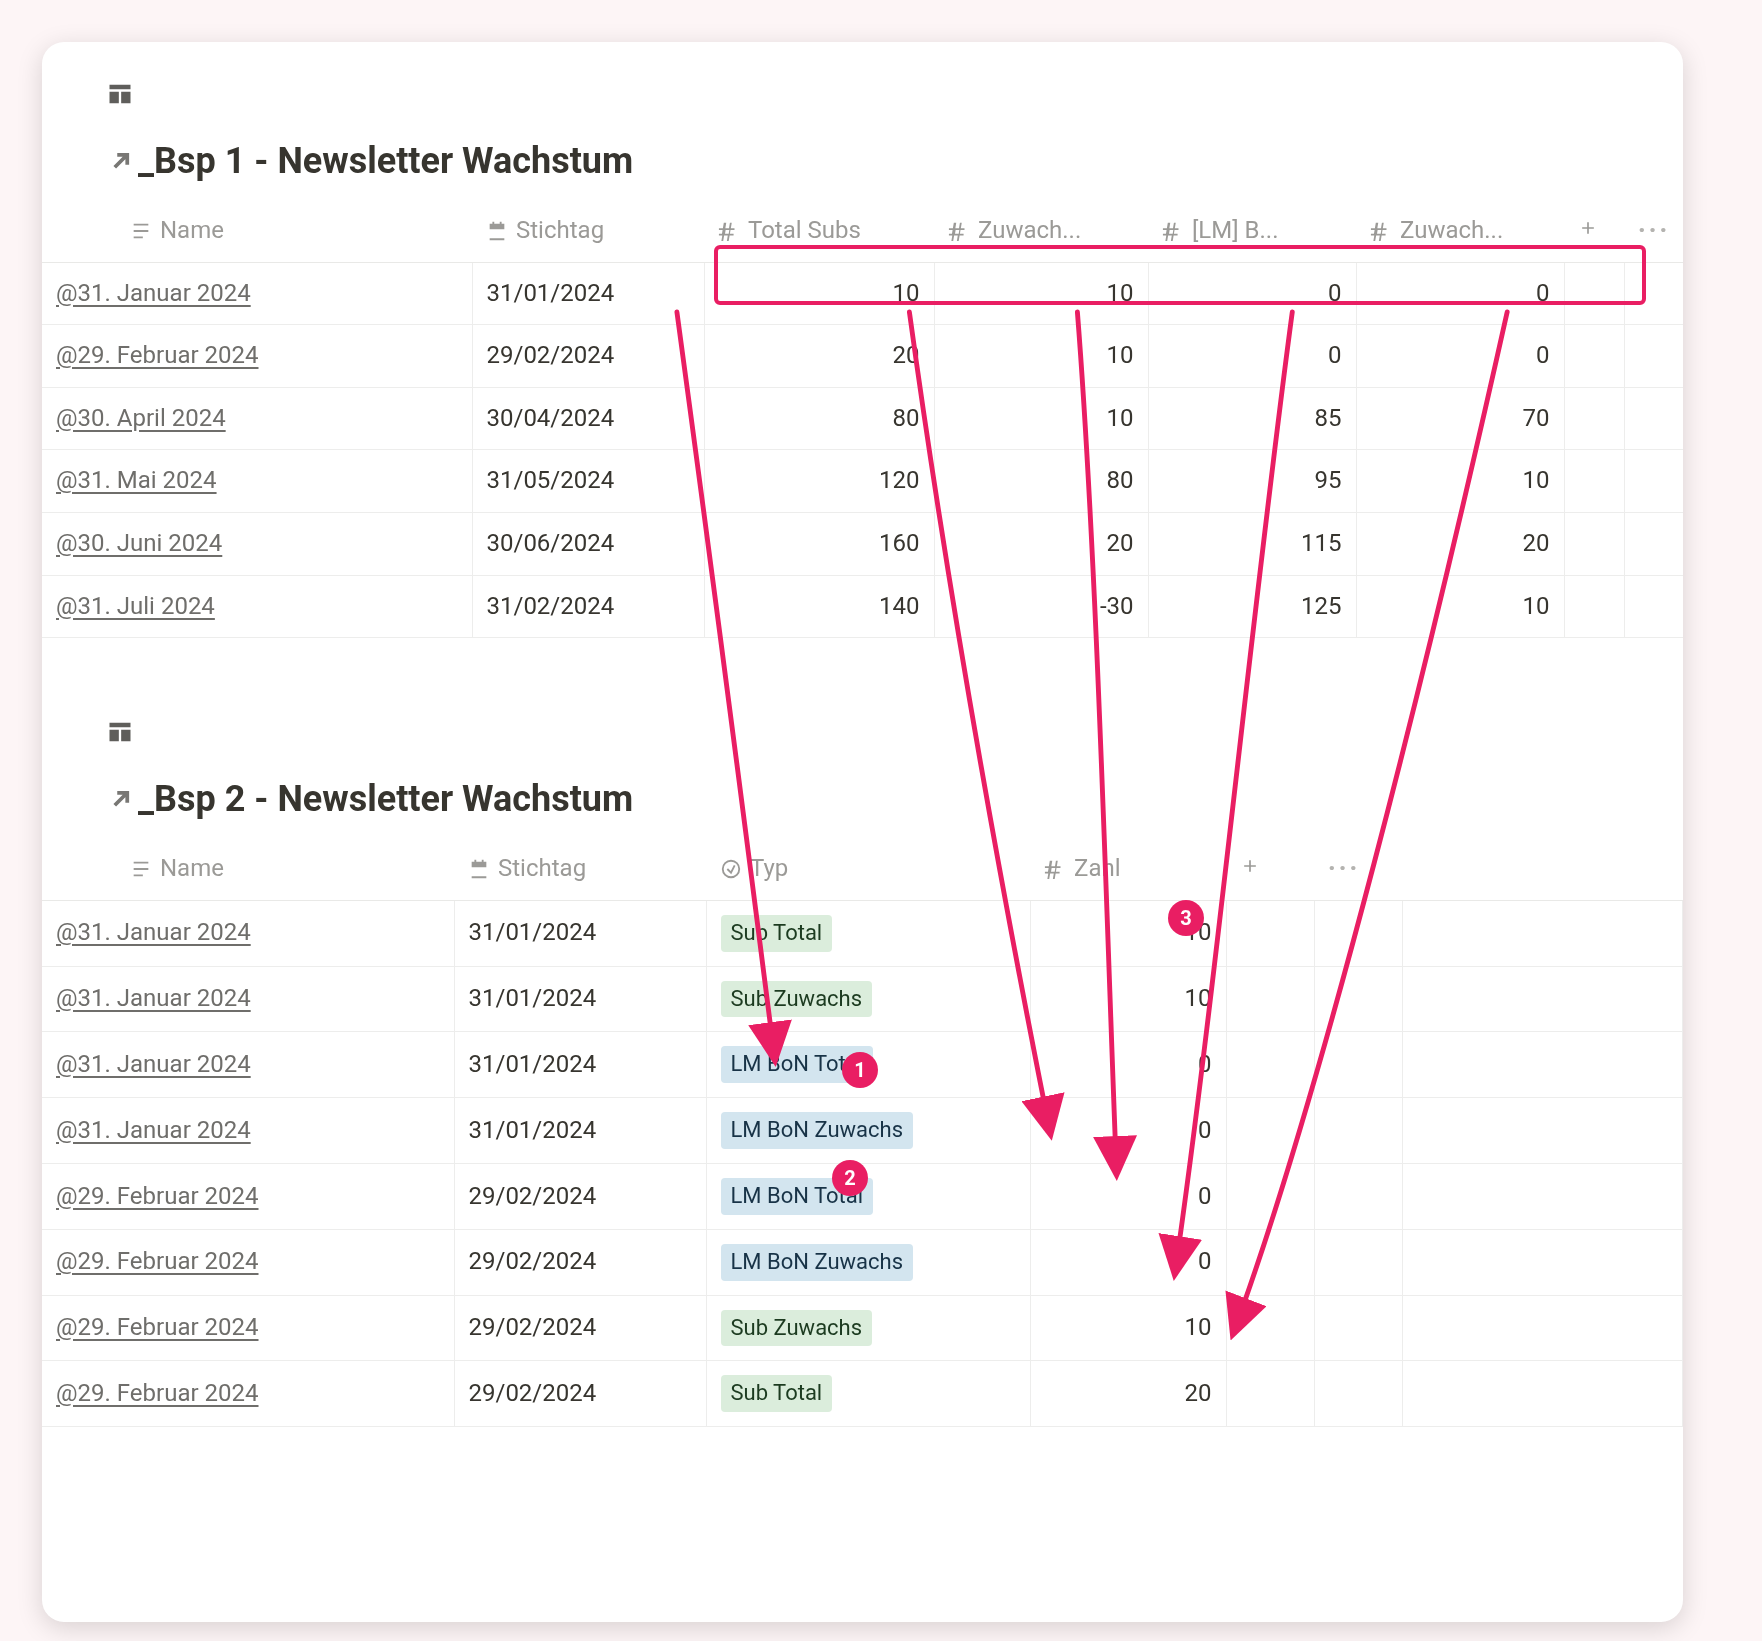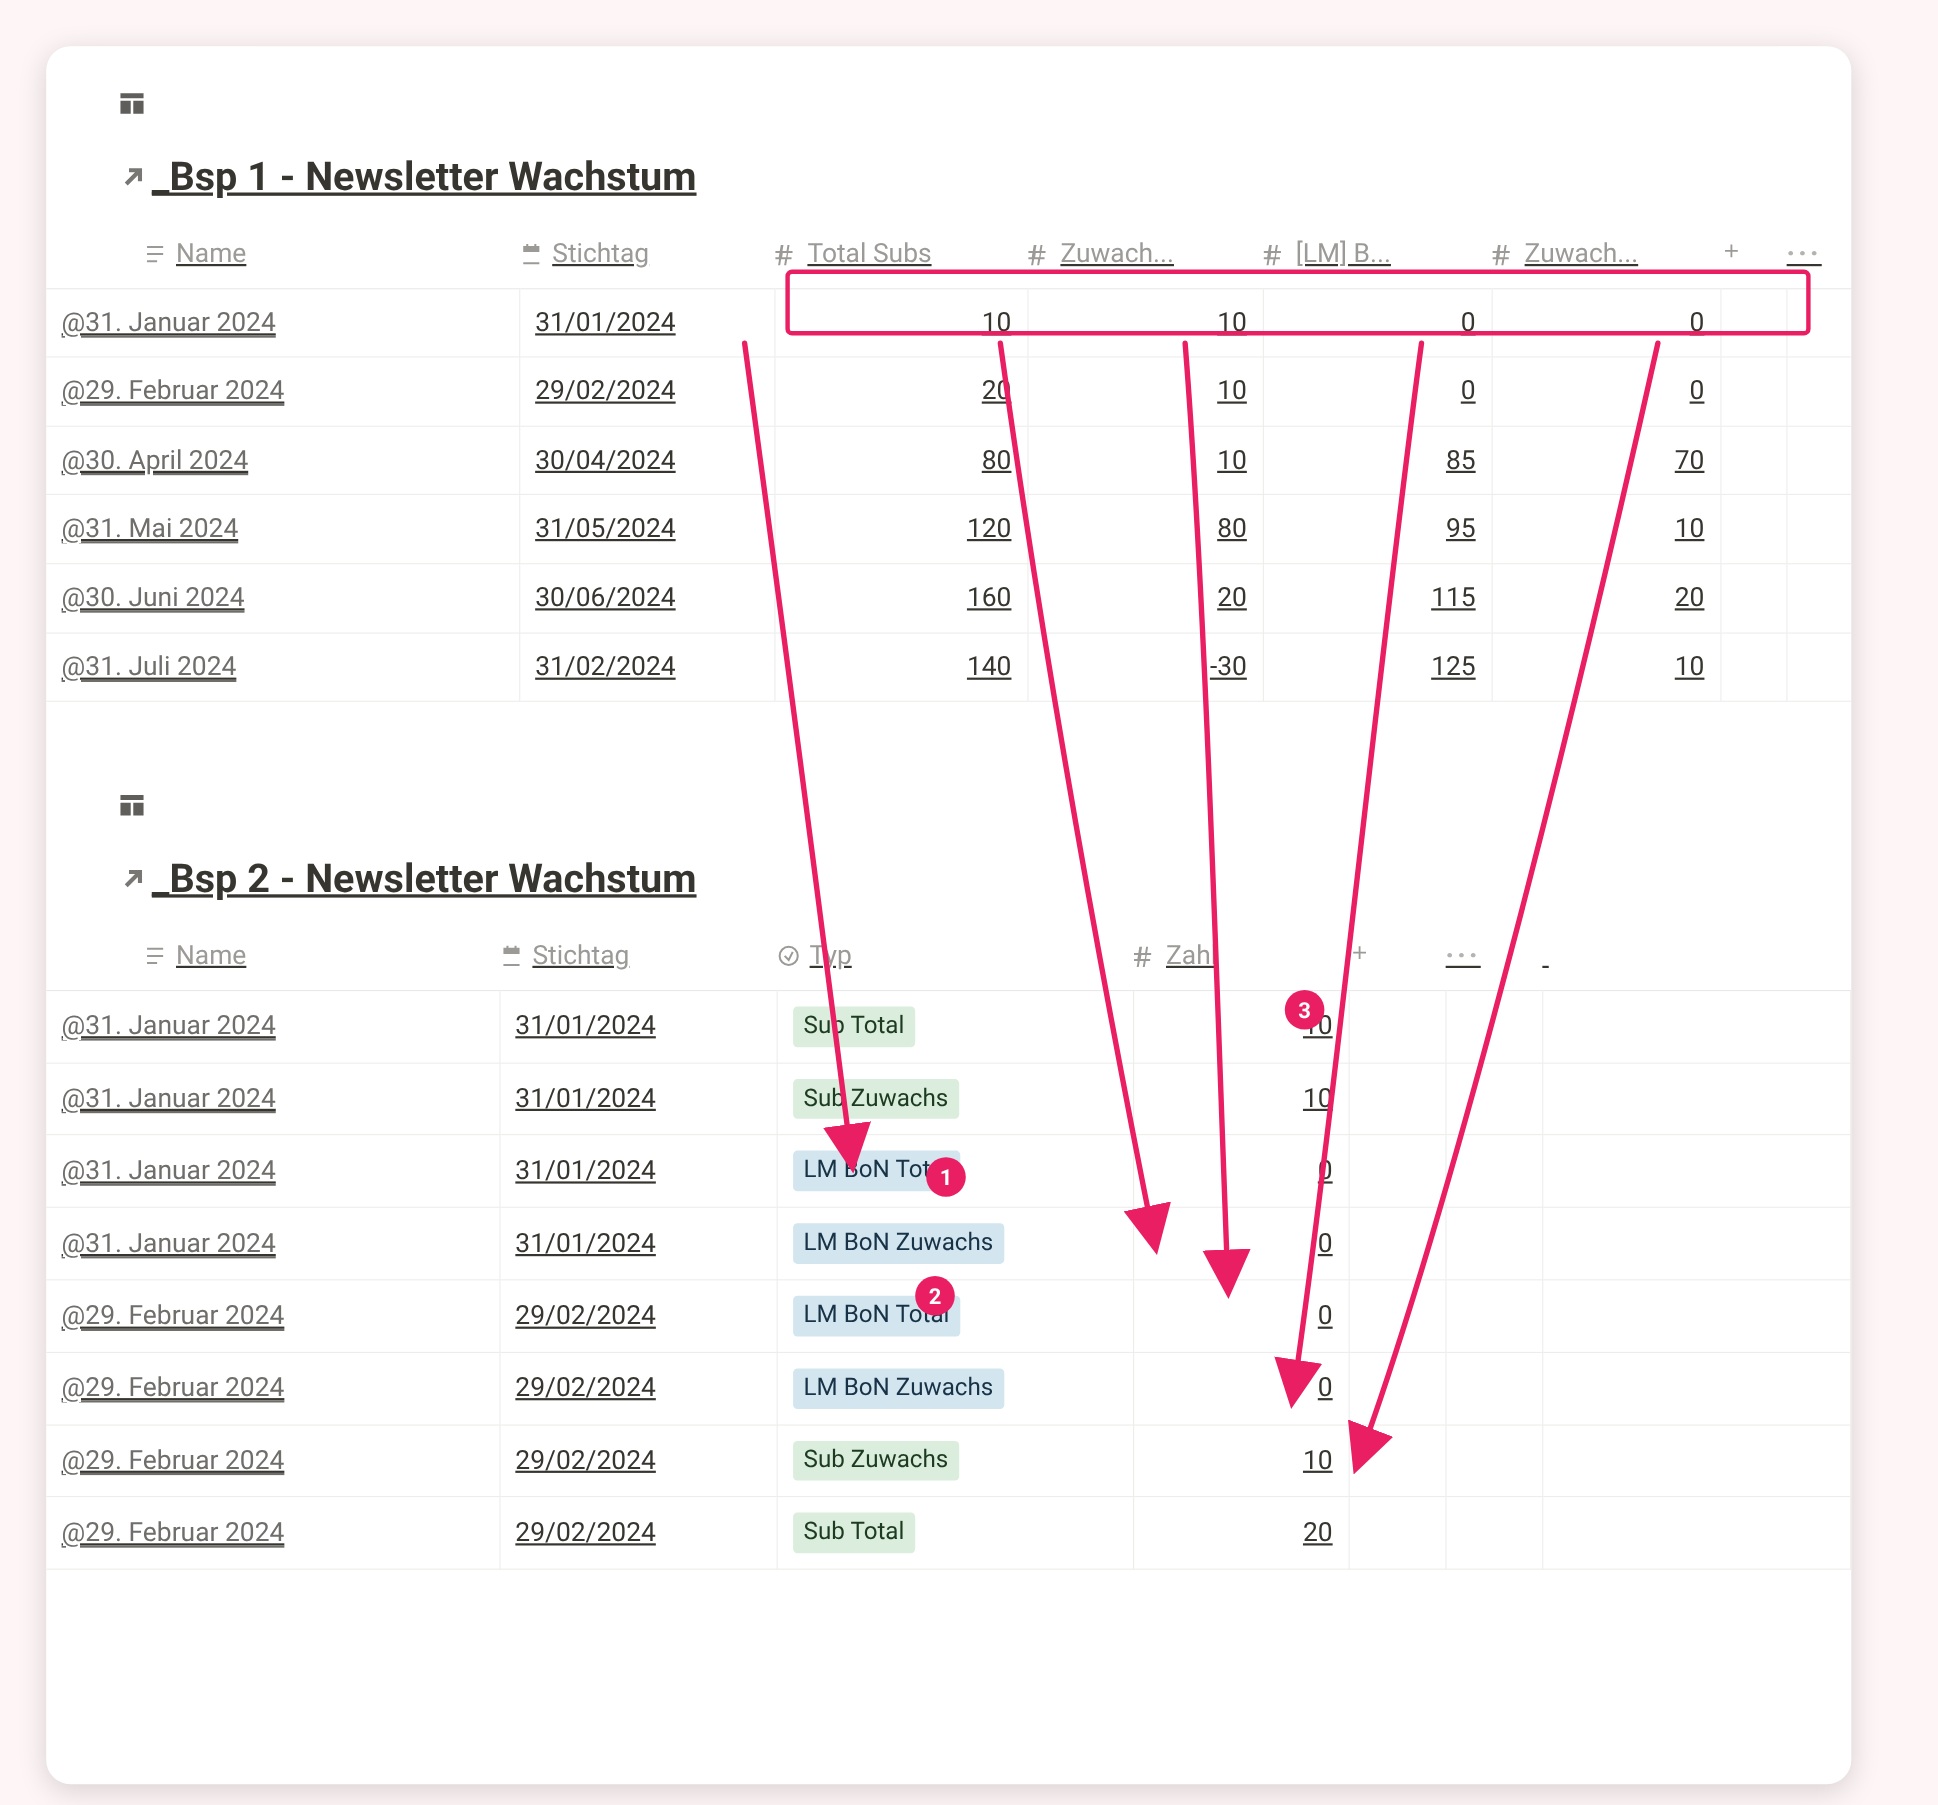--- a/index.html
+++ b/index.html
@@ -22,21 +22,20 @@
     background:var(--bg);
     font-family:-apple-system,BlinkMacSystemFont,"Segoe UI",Roboto,Helvetica,Arial,sans-serif;
     color:var(--fg);
     font-size:24px;
     line-height:1.4;
   }
   .stage{
     padding:42px 28px 0 42px;
     width:1711px;
     height:1641px;
-    text-decoration:underline;
   }
   .panel{
     background:var(--panel);
     border-radius:22px;
     box-shadow:0 6px 26px rgba(0,0,0,0.15);
     padding:38px 0 0 0;
     position:relative;
     height:1580px;
     overflow:hidden;
   }
@@ -74,21 +73,21 @@
   table.db{
     border-collapse:collapse;
     width:100%;
     table-layout:fixed;
   }
   table.db thead th{
     text-align:left;
     font-weight:400;
     color:var(--muted);
     border-bottom:1px solid var(--line);
-    padding:14px 0;
+    padding:14px 14px;
     white-space:nowrap;
     overflow:hidden;
     text-overflow:ellipsis;
   }
   table.db thead th .hd{display:flex;align-items:center;gap:8px}
   .icon-sm{width:22px;height:22px;fill:currentColor;flex-shrink:0;color:var(--muted)}
   table.db tbody td{
     border-bottom:1px solid var(--line2);
     border-right:1px solid var(--line2);
     padding:14px 14px;

